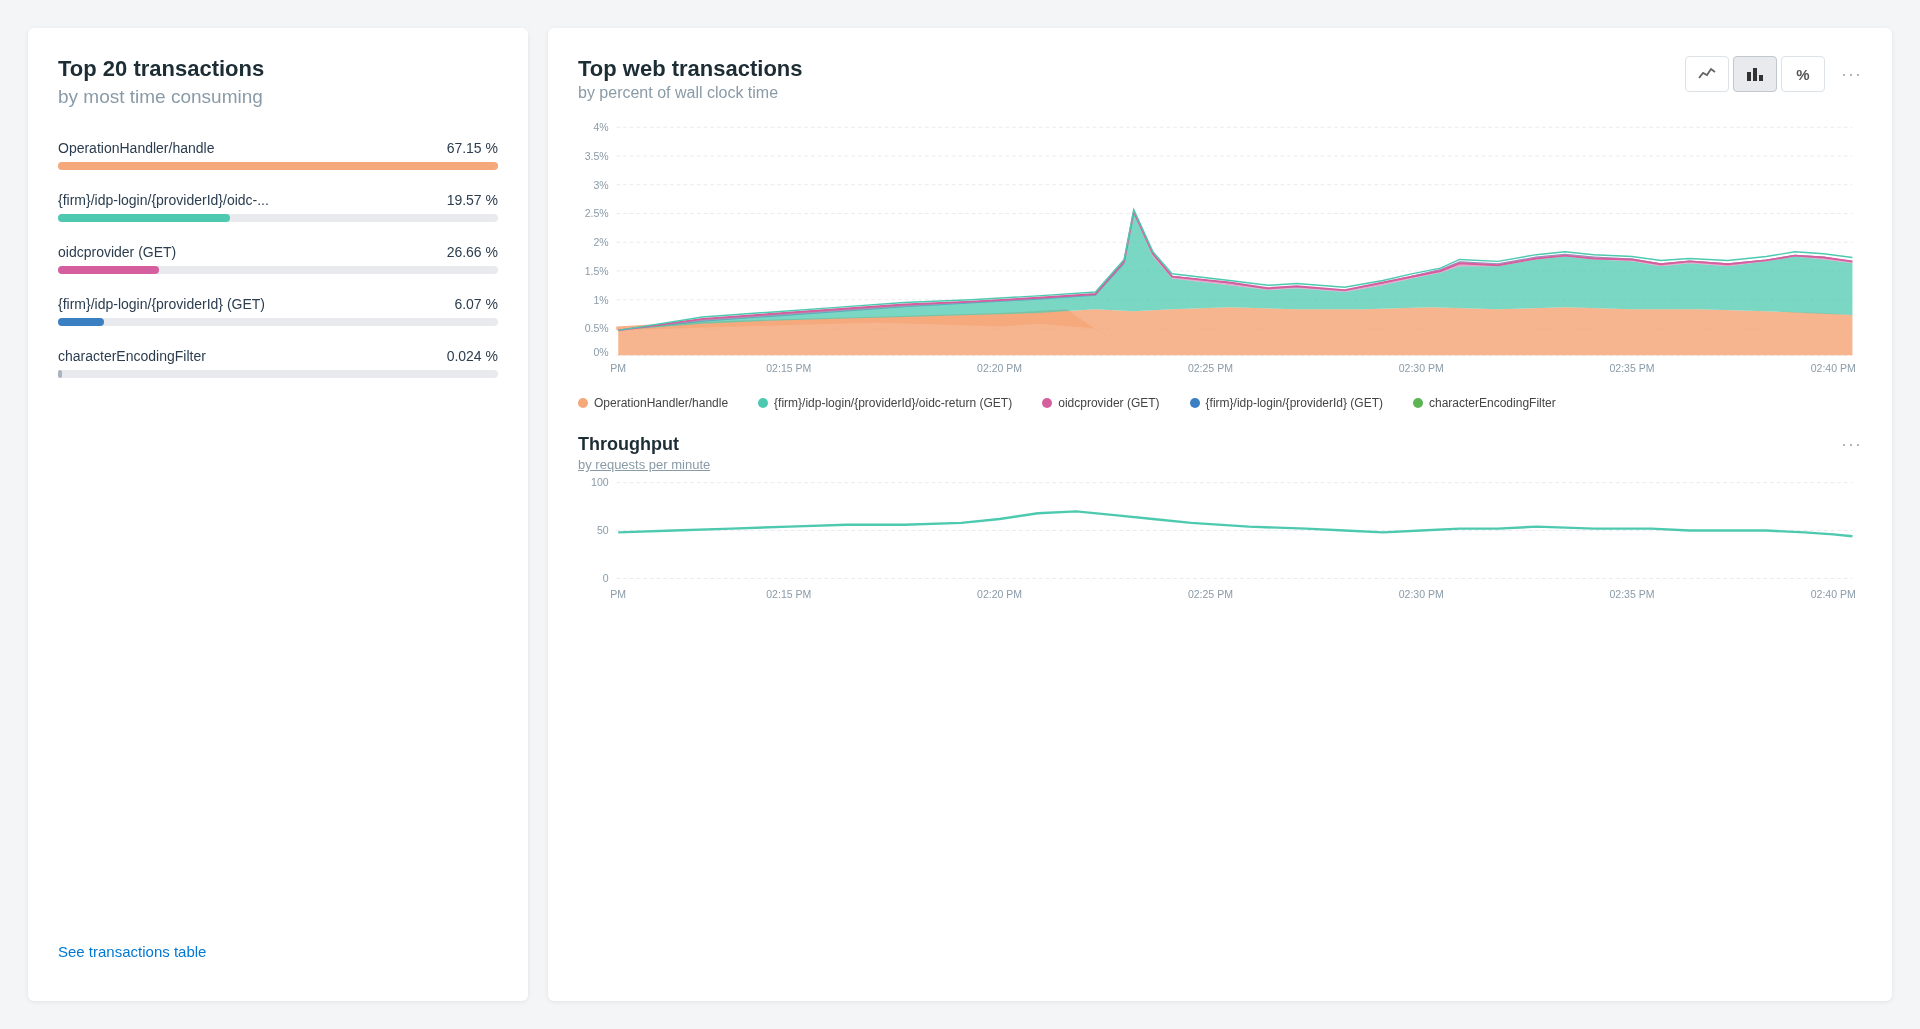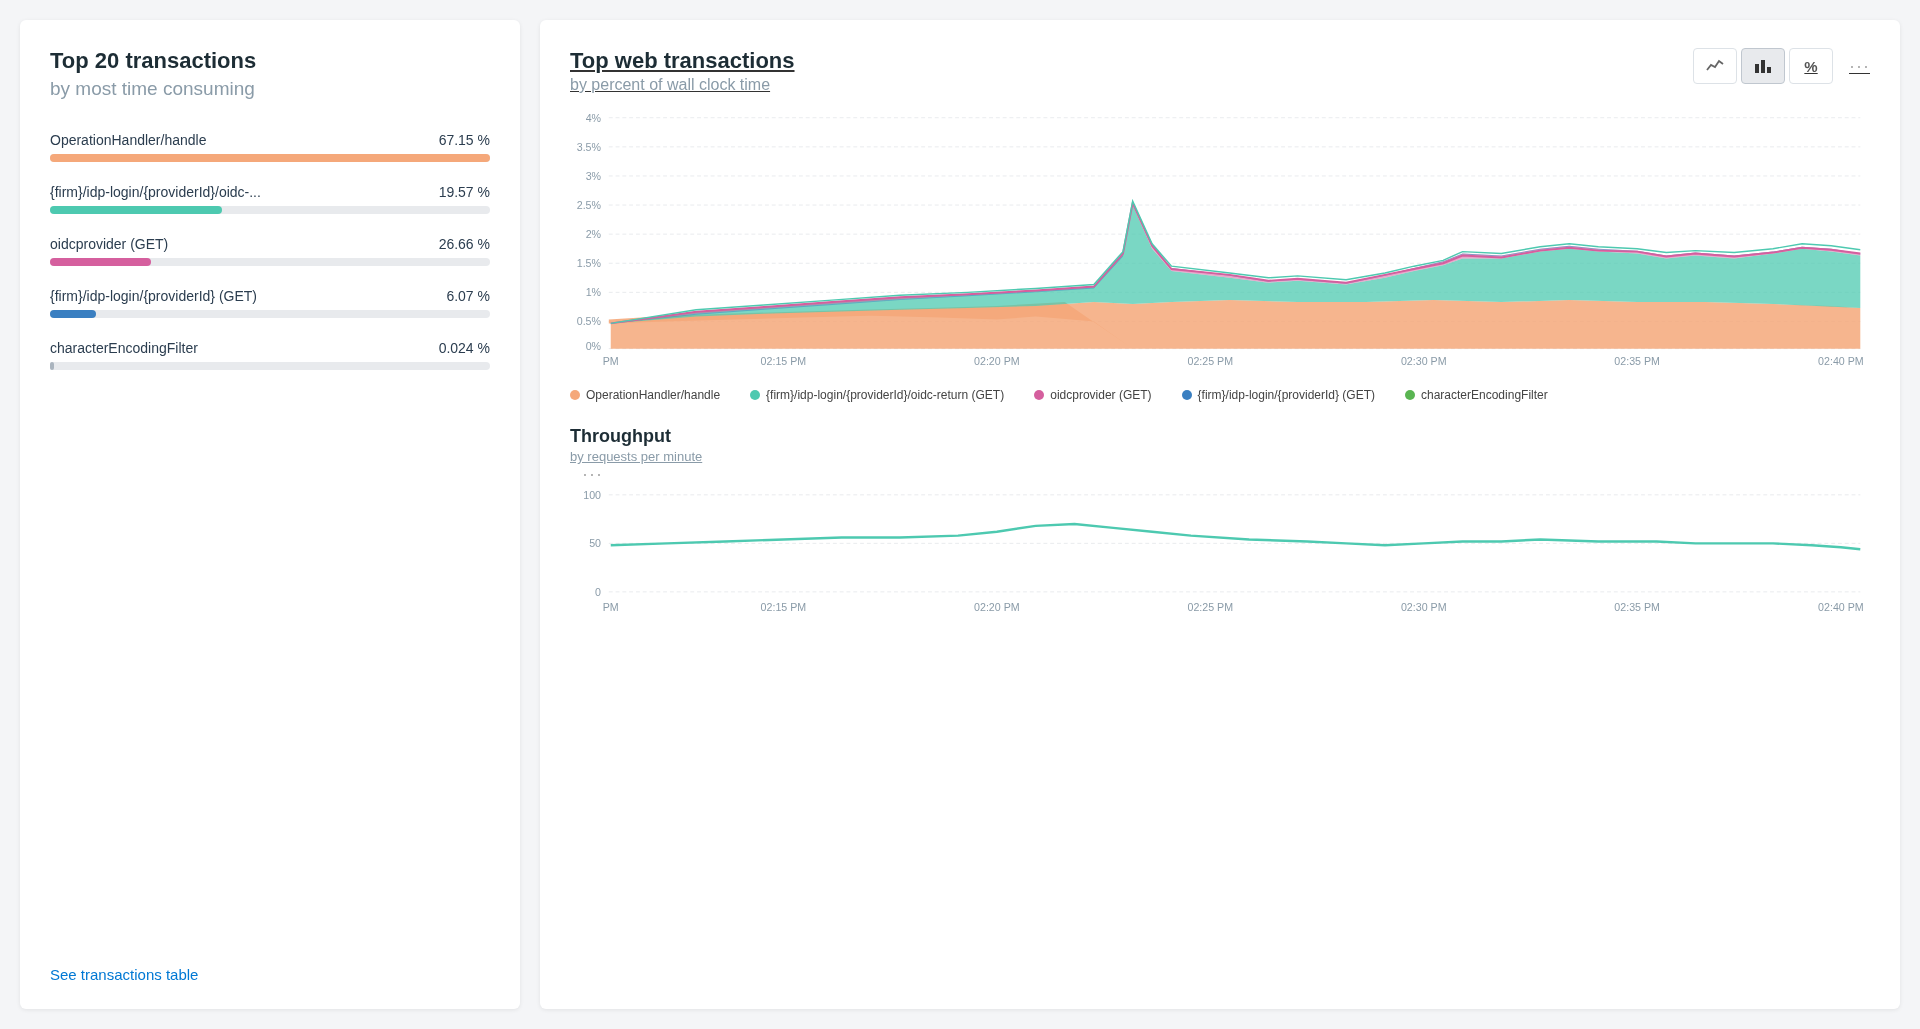--- a/index.html
+++ b/index.html
@@ -8,21 +8,21 @@
       background: #f4f5f7;
       color: #333;
       width: 1920px;
       height: 1029px;
       overflow: hidden;
     }
     .main-container {
       display: flex;
       gap: 0;
       height: 100%;
-      padding: 20px;
+      padding: 28px;
       gap: 20px;
     }
     
     .left-panel {
       background: #fff;
       border-radius: 6px;
       padding: 28px 30px;
       width: 500px;
       flex-shrink: 0;
       box-shadow: 0 1px 4px rgba(0,0,0,0.08);
@@ -71,21 +71,21 @@
       height: 100%;
       border-radius: 4px;
     }
     .bar-orange { background: #f5a87a; }
     .bar-teal   { background: #4dc9b0; }
     .bar-pink   { background: #d55f9e; }
     .bar-blue   { background: #3a7fc1; }
     .bar-gray   { background: #aab4be; }
     .see-link {
       position: absolute;
-      bottom: 26px;
+      bottom: 41px;
       left: 30px;
       font-size: 15px;
       color: #0078d4;
       text-decoration: none;
       cursor: pointer;
     }
 
     
     .right-panel {
       background: #fff;
@@ -94,21 +94,20 @@
       flex: 1;
       box-shadow: 0 1px 4px rgba(0,0,0,0.08);
       overflow: hidden;
       position: relative;
     }
     .right-panel-header {
       display: flex;
       align-items: flex-start;
       justify-content: space-between;
       margin-bottom: 6px;
-      text-decoration: underline;
     }
     .chart-title {
       font-size: 22px;
       font-weight: 700;
       color: #1d2d35;
       margin-bottom: 2px;
     }
     .chart-subtitle {
       font-size: 16px;
       color: #8a9ba8;
@@ -177,23 +176,22 @@
       border-radius: 50%;
       flex-shrink: 0;
     }
 
     
     .throughput-section {
       margin-top: 24px;
     }
     .throughput-header {
       display: flex;
-      justify-content: center;
+      justify-content: space-between;
       align-items: flex-start;
-      flex-direction: column;
     }
     .throughput-title {
       font-size: 18px;
       font-weight: 700;
       color: #1d2d35;
     }
     .throughput-subtitle {
       font-size: 13px;
       color: #8a9ba8;
       margin-top: 2px;

